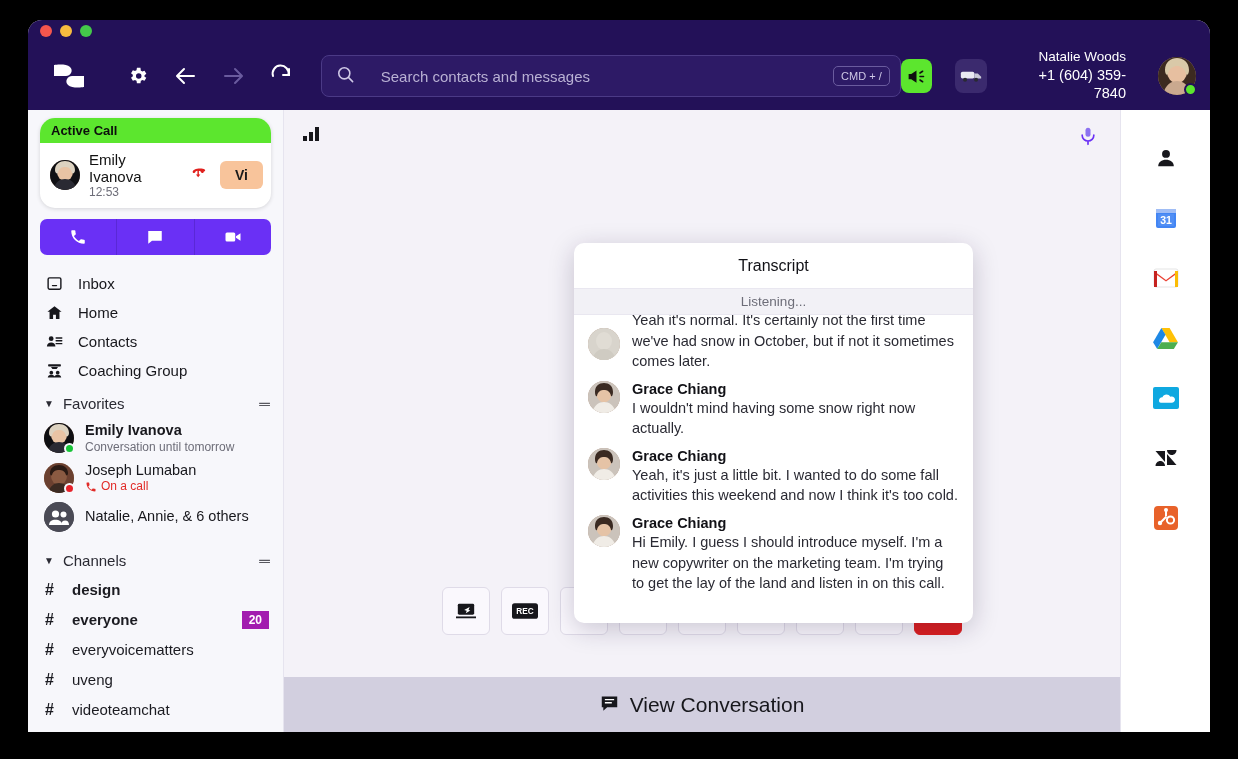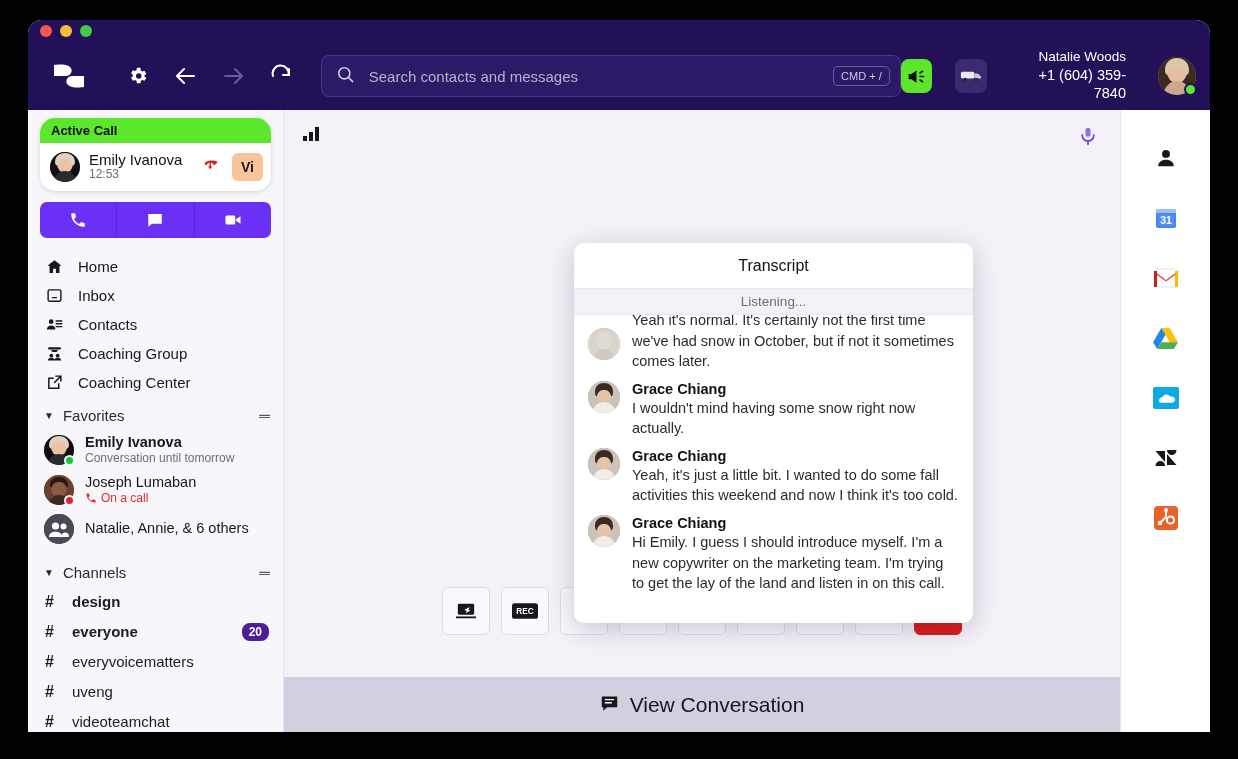--- a/index.html
+++ b/index.html
@@ -40,21 +40,21 @@
     display: flex; align-items: center; justify-content: center;
   }
   .tb-icon {
     width: 50px; height: 42px;
     display: flex; align-items: center; justify-content: center;
     cursor: pointer;
   }
   .search {
     flex: 0 0 auto; width: 580px; height: 42px; margin-left: 16px;
     background: #2d1a66; border: 1px solid #4b3a86; border-radius: 8px;
-    display: flex; align-items: center; padding: 0 10px 0 14px; gap: 14px;
+    display: flex; align-items: center; padding: 0 10px 0 14px; gap: 26px;
   }
   .search-ph { flex: 1; color: #b9b1d4; font-size: 15px; }
   .kbd {
     border: 1px solid #6a5b9e; border-radius: 5px; color: #cfc8e6;
     font-size: 11px; padding: 3px 7px;
   }
   .tb-right { margin-left: auto; display: flex; align-items: center; gap: 23px; }
   .badge-green {
     width: 34px; height: 34px; border-radius: 8px; background: #5ce62e;
     display: flex; align-items: center; justify-content: center;
@@ -92,21 +92,21 @@
     background: #5ce62e; color: #0d0d0d; font-weight: bold;
     font-size: 13px; padding: 5px 11px;
   }
   .ac-row { display: flex; align-items: center; padding: 8px 8px 9px 10px; gap: 9px; }
   .ac-ava { width: 30px; height: 30px; border-radius: 50%; background: #c0a18c; overflow: hidden; flex:0 0 auto;}
   .ac-txt { flex: 1; line-height: 1.15; }
   .ac-name { font-size: 15px; color: #121212; }
   .ac-time { font-size: 12px; color: #6d6d78; }
   .ac-vi {
     background: #f8c49b; color: #1a1a1a; font-weight: bold; font-size: 14px;
-    border-radius: 6px; padding: 6px 9px;
+    border-radius: 6px; padding: 6px 15px;
   }
   .call-btn-row { display: flex; margin: 11px 12px 0 12px; border-radius: 7px; overflow: hidden; }
   .call-btn {
     flex: 1; background: #6a30f5; height: 36px;
     display: flex; align-items: center; justify-content: center;
     border-right: 1px solid #5a28d6; cursor: pointer;
   }
   .call-btn:last-child { border-right: none; }
 
   .nav { margin-top: 14px; }
@@ -140,22 +140,22 @@
   .fav-sub.oncall { color: #e12b28; display: flex; align-items: center; gap: 4px; }
 
   .chan-item {
     display: flex; align-items: center; gap: 16px;
     padding: 6px 14px 6px 17px; font-size: 15px; color: #1b1b21; cursor: pointer;
   }
   .hash { color: #1b1b21; font-weight: bold; font-size: 16px; width: 11px; }
   .chan-name { flex: 1; }
   .chan-item.bold .chan-name, .chan-item.bold .hash { font-weight: bold; }
   .cbadge {
-    background: #4c1d95; color: #fff; font-size: 12px; font-weight: bold;
-    border-radius: 8px; padding: 2px 7px;
+    background: #a21caf; color: #fff; font-size: 12px; font-weight: bold;
+    border-radius: 0; padding: 2px 7px;
   }
 
   
   .main { flex: 1; position: relative; background: #f4f2f8; }
   .call-area {
     position: absolute; left: 0; right: 90px; top: 0; bottom: 55px;
     background: #f4f2f8;
   }
   .sig { position: absolute; left: 18px; top: 14px; }
   .micbtn { position: absolute; right: 22px; top: 14px; cursor: pointer; }
@@ -344,34 +344,34 @@
           <svg width="20" height="18" viewBox="0 0 24 24" fill="#fff">
               <rect x="2" y="6" width="13" height="12" rx="2"></rect>
               <path d="M16 11l6-4v10l-6-4z"></path>
             </svg>
         </div>
       </div>
 
       <div class="nav">
         <div class="nav-item">
           <span class="nav-ico">
-              <svg width="17" height="17" viewBox="0 0 24 24" fill="#17171c">
-                <path d="M12 3L2 11h3v10h5v-6h4v6h5V11h3z"></path>
-              </svg>
-            </span>
-          <span>Home</span>
-        </div>
-        <div class="nav-item">
-          <span class="nav-ico">
               <svg width="17" height="17" viewBox="0 0 24 24" fill="none" stroke="#17171c" stroke-width="2">
                 <rect x="3" y="4" width="18" height="16" rx="2"></rect>
                 <path d="M3 14h5l1 2h6l1-2h5" fill="#17171c" stroke="none"></path>
               </svg>
             </span>
           <span>Inbox</span>
+        </div>
+        <div class="nav-item">
+          <span class="nav-ico">
+              <svg width="17" height="17" viewBox="0 0 24 24" fill="#17171c">
+                <path d="M12 3L2 11h3v10h5v-6h4v6h5V11h3z"></path>
+              </svg>
+            </span>
+          <span>Home</span>
         </div>
         <div class="nav-item">
           <span class="nav-ico">
               <svg width="18" height="17" viewBox="0 0 24 24" fill="#17171c">
                 <circle cx="8" cy="8" r="3.4"></circle>
                 <path d="M2 19c0-3.4 2.7-5.5 6-5.5s6 2.1 6 5.5z"></path>
                 <path d="M15 7h8M15 11h8M15 15h8" stroke="#17171c" stroke-width="1.9" stroke-linecap="round"></path>
               </svg>
             </span>
           <span>Contacts</span>
@@ -380,29 +380,20 @@
           <span class="nav-ico">
               <svg width="19" height="17" viewBox="0 0 24 24" fill="#17171c">
                 <rect x="3" y="3" width="18" height="3.2" rx="1"></rect>
                 <path d="M7 7h10l-2 3H9z"></path>
                 <circle cx="7.5" cy="15" r="2.6"></circle>
                 <circle cx="16.5" cy="15" r="2.6"></circle>
                 <path d="M2.5 22c0-2.4 2.2-4 5-4s5 1.6 5 4zM11.5 22c0-2.4 2.2-4 5-4s5 1.6 5 4z"></path>
               </svg>
             </span>
           <span>Coaching Group</span>
-        </div>
-        <div class="nav-item">
-          <span class="nav-ico">
-              <svg width="17" height="17" viewBox="0 0 24 24" fill="none" stroke="#17171c" stroke-width="2.1">
-                <path d="M18 13v7H4V6h7"></path>
-                <path d="M14 3h7v7M21 3l-9 9" stroke-linecap="round"></path>
-              </svg>
-            </span>
-          <span>Coaching Center</span>
         </div>
       </div>
 
       <div class="sec-head">
         <span class="caret">▼</span>
         <span class="sec-title">Favorites</span>
         <span class="drag">═</span>
       </div>
 
       <div class="fav-item">

